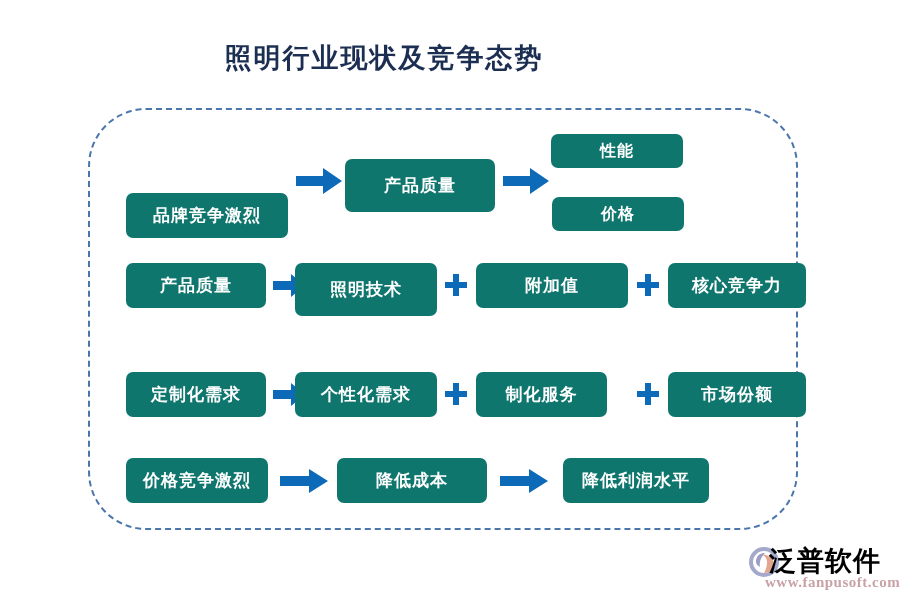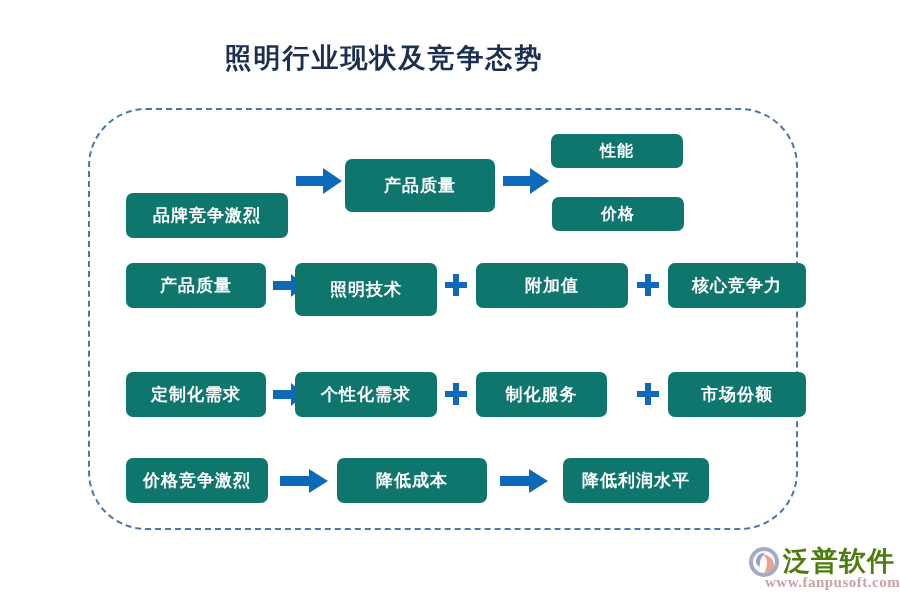--- a/index.html
+++ b/index.html
@@ -87,26 +87,26 @@
   }
   #logo-mark {
     position: absolute;
     left: 2px;
     top: 2px;
     width: 34px;
     height: 34px;
   }
   #logo-text {
     position: absolute;
-    left: 38px;
+    left: 24px;
     top: 0px;
     font-family: "Liberation Serif", "DejaVu Serif", serif;
     font-size: 27px;
     font-weight: 700;
-    color: #4d7c0f;
+    color: #000000;
     letter-spacing: 1px;
     white-space: nowrap;
   }
   #logo-url {
     position: absolute;
     left: 20px;
     top: 31px;
     font-family: "Liberation Serif", "DejaVu Serif", serif;
     font-size: 15px;
     font-weight: 700;

